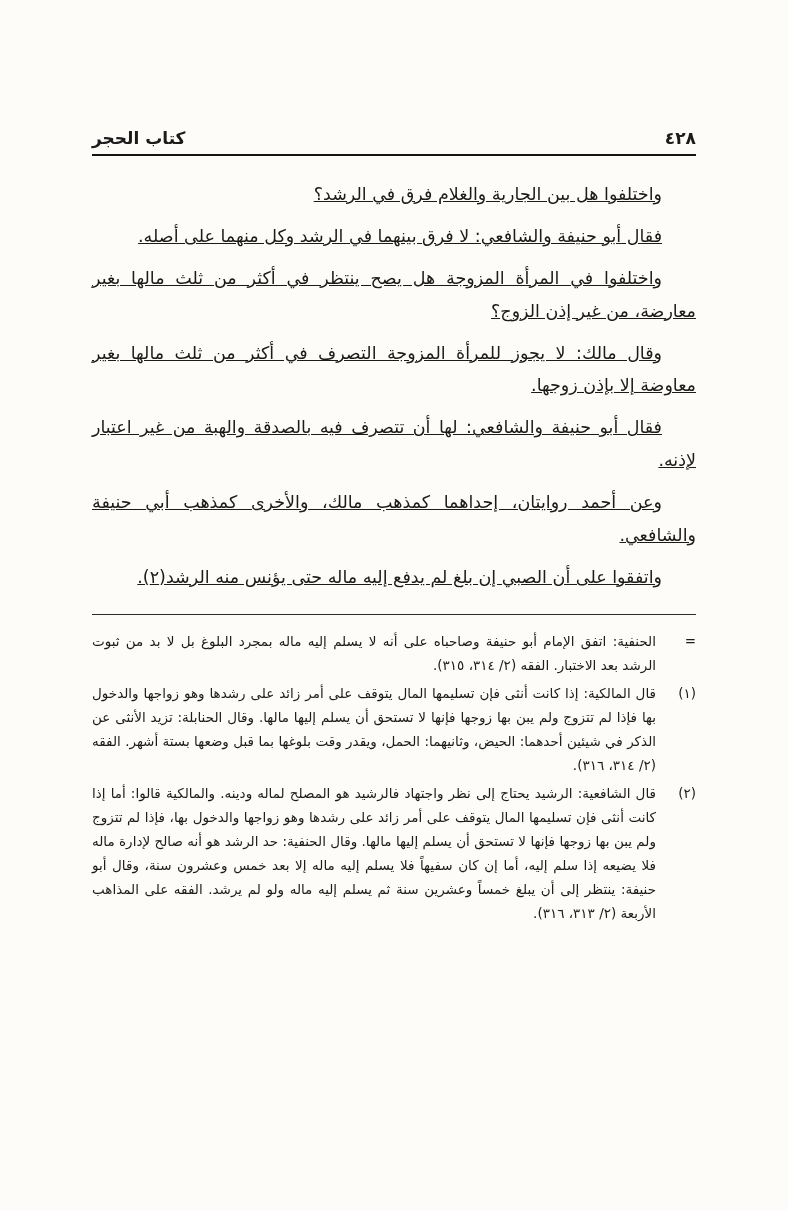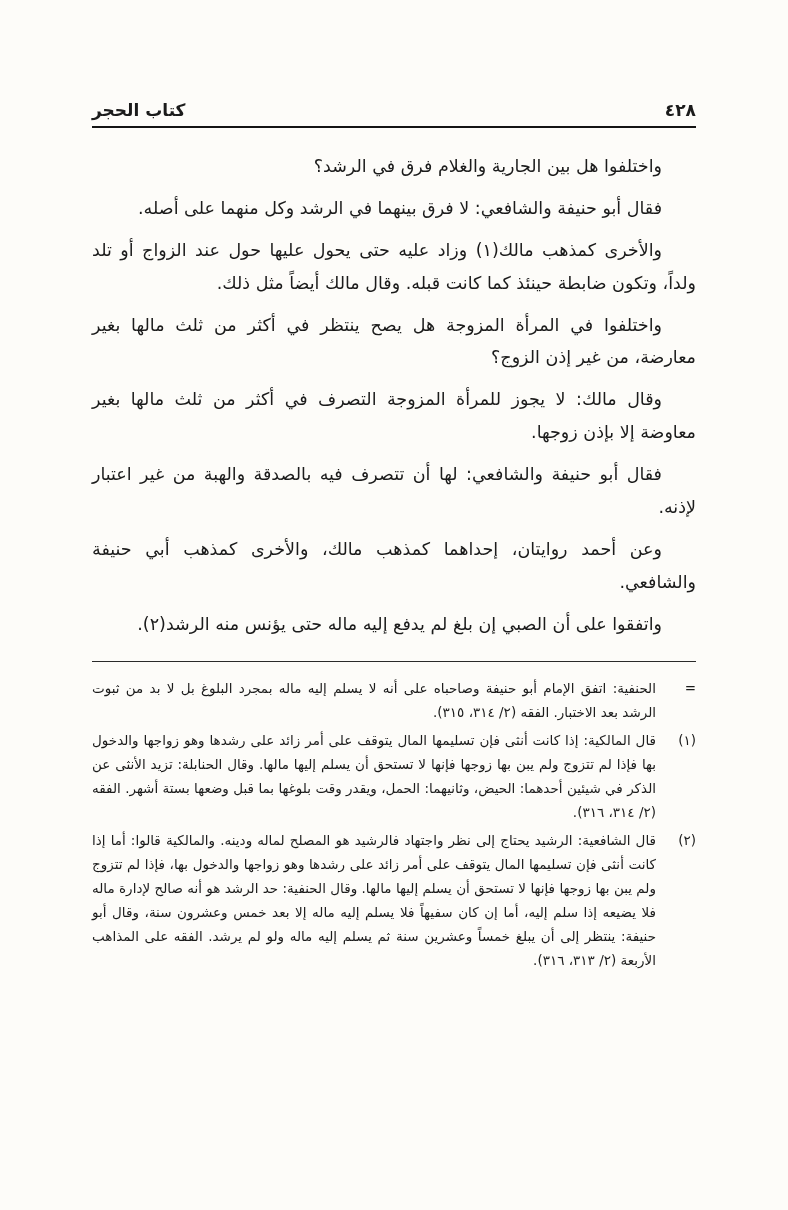--- a/index.html
+++ b/index.html
@@ -25,26 +25,27 @@
     display: flex;
     justify-content: space-between;
     align-items: flex-end;
     font-weight: bold;
     font-size: 17px;
     padding-bottom: 6px;
     border-bottom: 2.5px solid #141414;
     margin-bottom: 22px;
   }
   .page-number { letter-spacing: 1px; margin-left: 21px; }
-  .book-title { letter-spacing: 0.5px; }
+  .book-title { letter-spacing: 0.5px; margin-top: 28px; }
   
   .body-text {
     font-size: 17.5px;
     line-height: 1.88;
     text-align: justify;
+    text-decoration: underline;
   }
   .body-text p {
     margin: 0 0 9px 0;
     text-indent: 34px;
   }
   .body-text p:last-child { margin-bottom: 9px; }
   
   .footnote-separator {
     border: none;
     border-top: 1.3px solid #2a2a2a;
@@ -73,21 +74,20 @@
 <div class="page">
 
   <div class="page-header">
     <span class="page-number">٤٢٨</span>
     <span class="book-title">كتاب الحجر</span>
   </div>
 
   <div class="body-text">
     <p>واختلفوا هل بين الجارية والغلام فرق في الرشد؟</p>
     <p>فقال أبو حنيفة والشافعي: لا فرق بينهما في الرشد وكل منهما على أصله.</p>
-    <p>والأخرى كمذهب مالك(١) وزاد عليه حتى يحول عليها حول عند الزواج أو تلد ولداً، وتكون ضابطة حينئذ كما كانت قبله. وقال مالك أيضاً مثل ذلك.</p>
     <p>واختلفوا في المرأة المزوجة هل يصح ينتظر في أكثر من ثلث مالها بغير معارضة، من غير إذن الزوج؟</p>
     <p>وقال مالك: لا يجوز للمرأة المزوجة التصرف في أكثر من ثلث مالها بغير معاوضة إلا بإذن زوجها.</p>
     <p>فقال أبو حنيفة والشافعي: لها أن تتصرف فيه بالصدقة والهبة من غير اعتبار لإذنه.</p>
     <p>وعن أحمد روايتان، إحداهما كمذهب مالك، والأخرى كمذهب أبي حنيفة والشافعي.</p>
     <p>واتفقوا على أن الصبي إن بلغ لم يدفع إليه ماله حتى يؤنس منه الرشد(٢).</p>
   </div>
 
   <hr class="footnote-separator">
 
   <div class="footnotes">

